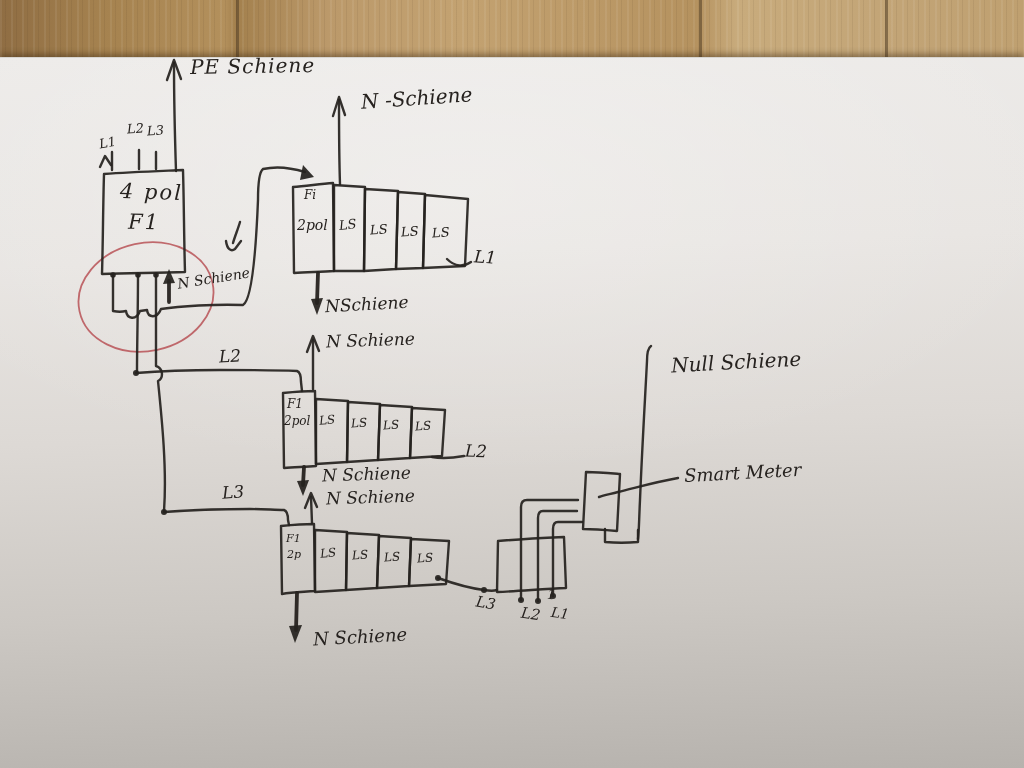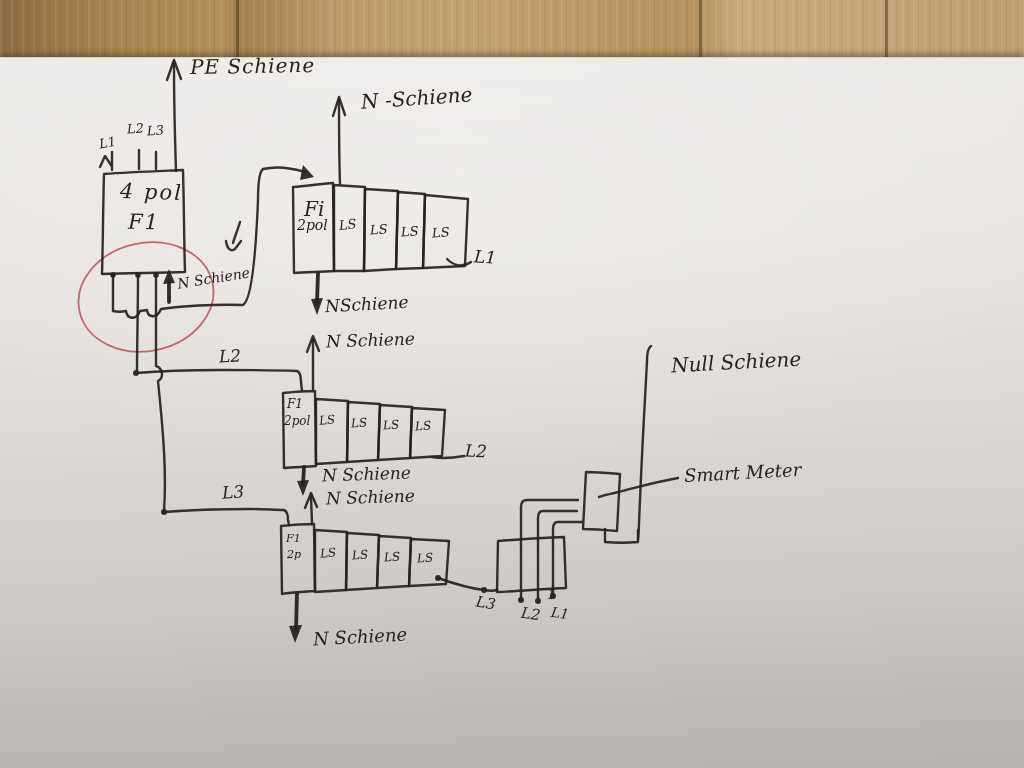--- a/index.html
+++ b/index.html
@@ -183,21 +183,21 @@
 
 <div class="hw sm" style="left:99px;top:136px;transform:rotate(-10deg)">L1</div>
 <div class="hw sm" style="left:127px;top:122px;transform:rotate(-4deg)">L2</div>
 <div class="hw sm" style="left:147px;top:124px;transform:rotate(-4deg)">L3</div>
 
 <div class="hw" style="left:120px;top:182px;font-size:21px;transform:rotate(2deg);letter-spacing:2px">4 pol</div>
 <div class="hw" style="left:128px;top:212px;font-size:21px;transform:rotate(1deg);letter-spacing:2px">F1</div>
 
 <div class="hw" style="left:177px;top:271px;font-size:14px;transform:rotate(-9deg)">N Schiene</div>
 
-<div class="hw" style="left:304px;top:199px;font-size:20px">Fi</div>
+<div class="hw" style="left:304px;top:189px;font-size:12px">Fi</div>
 <div class="hw" style="left:297px;top:218px;font-size:14px">2pol</div>
 <div class="hw sm" style="left:339px;top:218px;transform:rotate(-6deg)">LS</div>
 <div class="hw sm" style="left:370px;top:223px;transform:rotate(-4deg)">LS</div>
 <div class="hw sm" style="left:401px;top:225px;transform:rotate(-4deg)">LS</div>
 <div class="hw sm" style="left:432px;top:226px;transform:rotate(-4deg)">LS</div>
 <div class="hw med" style="left:474px;top:249px;transform:rotate(4deg)">L1</div>
 
 <div class="hw med" style="left:325px;top:296px;transform:rotate(-3deg)">NSchiene</div>
 <div class="hw med" style="left:326px;top:332px;transform:rotate(-2deg)">N Schiene</div>
 

